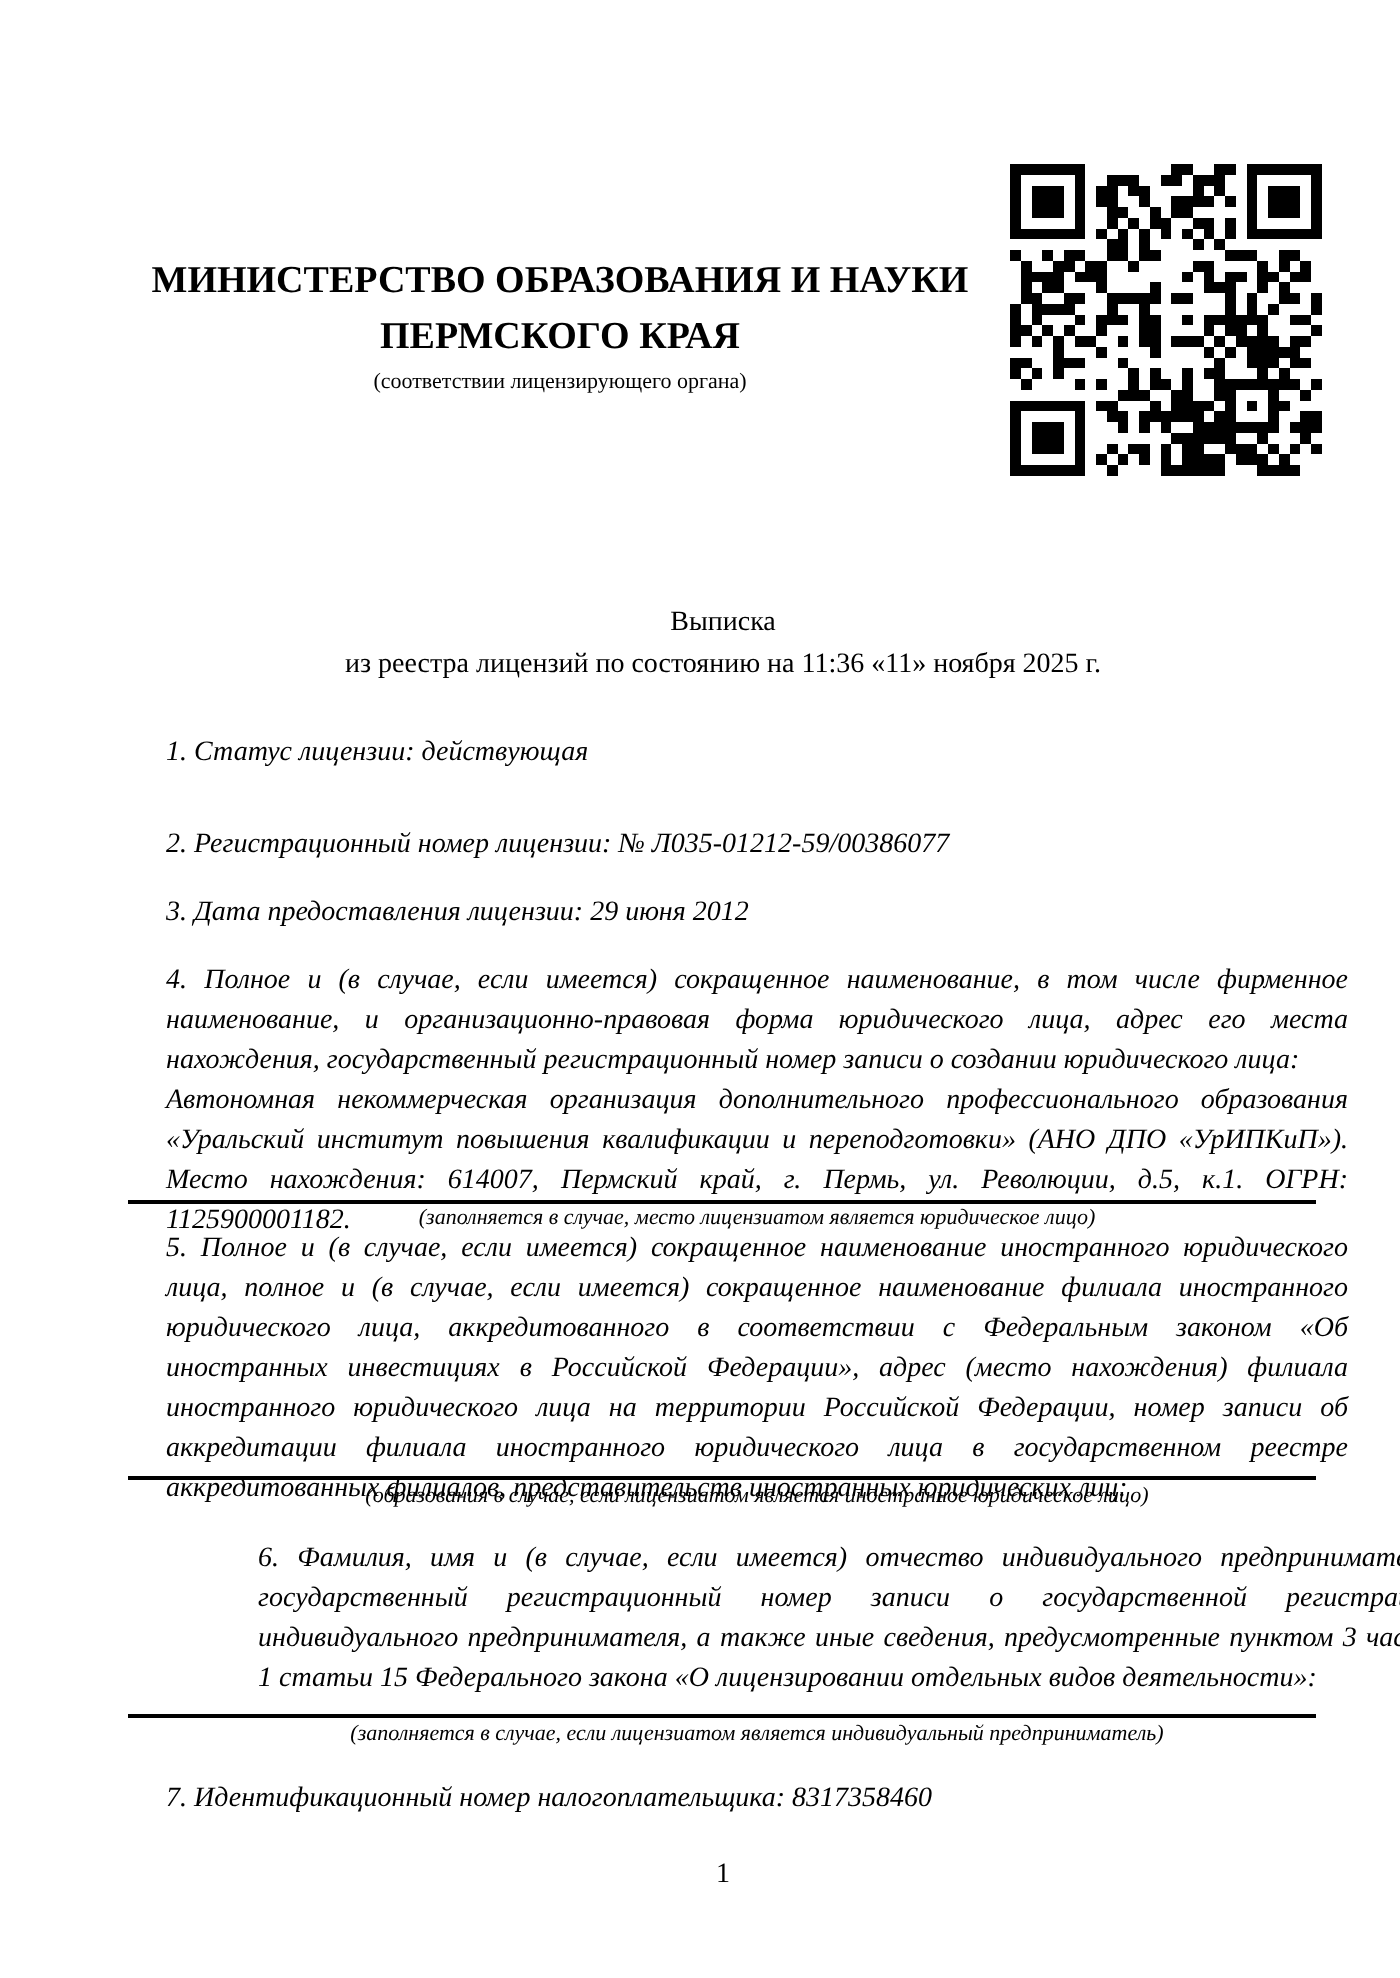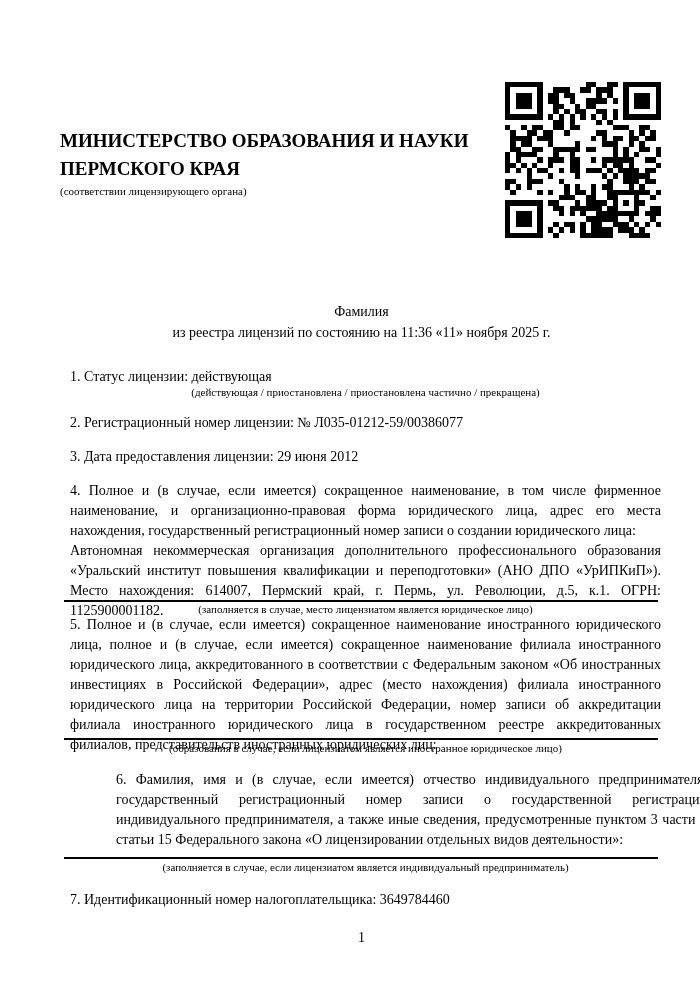--- a/index.html
+++ b/index.html
@@ -9,20 +9,21 @@
     height: 989px;
     background: #ffffff;
     color: #000000;
     font-family: "Liberation Serif", "DejaVu Serif", serif;
     overflow: hidden;
   }
   .abs { position: absolute; }
 
   .ministry-header {
     left: 60px; top: 127px; width: 440px;
+    text-align: center;
     font-weight: bold;
     font-size: 19px;
     line-height: 28px;
     font-family: Liberation Serif, serif;
   }
   .ministry-header .org-caption {
     font-weight: normal;
     font-size: 11px;
     line-height: 14px;
     margin-top: 1px;
@@ -31,21 +32,21 @@
   .qr-box { left: 505px; top: 82px; width: 156px; height: 156px; }
   .qr-box svg { width: 156px; height: 156px; display: block; shape-rendering: crispEdges; }
 
   .doc-title {
     left: 66px; top: 301px; width: 591px;
     text-align: center;
     font-size: 14px;
     line-height: 21px;
   }
 
-  .col { left: 70px; width: 591px; }
+  .col { left: 83px; width: 591px; font-style: italic; }
   .body-line { font-size: 14px; line-height: 20px; white-space: nowrap; }
   .para { font-size: 14px; line-height: 20px; text-align: justify; }
   .para p { margin: 0; }
   .caption {
     font-size: 11px;
     line-height: 13px;
     text-align: center;
   }
   .rule { left: 64px; width: 594px; height: 2px; background: #000000; }
 
@@ -67,26 +68,25 @@
     <div class="org-caption">(соответствии лицензирующего органа)</div>
   </div>
 
   <div class="abs qr-box">
     <svg xmlns="http://www.w3.org/2000/svg" viewBox="0 0 29 29">
       <path fill="#000000" d="M0 0h1v1h-1zM1 0h1v1h-1zM2 0h1v1h-1zM3 0h1v1h-1zM4 0h1v1h-1zM5 0h1v1h-1zM6 0h1v1h-1zM15 0h1v1h-1zM16 0h1v1h-1zM19 0h1v1h-1zM20 0h1v1h-1zM22 0h1v1h-1zM23 0h1v1h-1zM24 0h1v1h-1zM25 0h1v1h-1zM26 0h1v1h-1zM27 0h1v1h-1zM28 0h1v1h-1zM0 1h1v1h-1zM6 1h1v1h-1zM9 1h1v1h-1zM10 1h1v1h-1zM11 1h1v1h-1zM14 1h1v1h-1zM15 1h1v1h-1zM17 1h1v1h-1zM18 1h1v1h-1zM19 1h1v1h-1zM22 1h1v1h-1zM28 1h1v1h-1zM0 2h1v1h-1zM2 2h1v1h-1zM3 2h1v1h-1zM4 2h1v1h-1zM6 2h1v1h-1zM8 2h1v1h-1zM9 2h1v1h-1zM11 2h1v1h-1zM12 2h1v1h-1zM17 2h1v1h-1zM19 2h1v1h-1zM22 2h1v1h-1zM24 2h1v1h-1zM25 2h1v1h-1zM26 2h1v1h-1zM28 2h1v1h-1zM0 3h1v1h-1zM2 3h1v1h-1zM3 3h1v1h-1zM4 3h1v1h-1zM6 3h1v1h-1zM8 3h1v1h-1zM9 3h1v1h-1zM12 3h1v1h-1zM15 3h1v1h-1zM16 3h1v1h-1zM17 3h1v1h-1zM18 3h1v1h-1zM20 3h1v1h-1zM22 3h1v1h-1zM24 3h1v1h-1zM25 3h1v1h-1zM26 3h1v1h-1zM28 3h1v1h-1zM0 4h1v1h-1zM2 4h1v1h-1zM3 4h1v1h-1zM4 4h1v1h-1zM6 4h1v1h-1zM9 4h1v1h-1zM10 4h1v1h-1zM13 4h1v1h-1zM15 4h1v1h-1zM16 4h1v1h-1zM22 4h1v1h-1zM24 4h1v1h-1zM25 4h1v1h-1zM26 4h1v1h-1zM28 4h1v1h-1zM0 5h1v1h-1zM6 5h1v1h-1zM9 5h1v1h-1zM11 5h1v1h-1zM13 5h1v1h-1zM14 5h1v1h-1zM17 5h1v1h-1zM18 5h1v1h-1zM20 5h1v1h-1zM22 5h1v1h-1zM28 5h1v1h-1zM0 6h1v1h-1zM1 6h1v1h-1zM2 6h1v1h-1zM3 6h1v1h-1zM4 6h1v1h-1zM5 6h1v1h-1zM6 6h1v1h-1zM8 6h1v1h-1zM10 6h1v1h-1zM12 6h1v1h-1zM14 6h1v1h-1zM16 6h1v1h-1zM18 6h1v1h-1zM20 6h1v1h-1zM22 6h1v1h-1zM23 6h1v1h-1zM24 6h1v1h-1zM25 6h1v1h-1zM26 6h1v1h-1zM27 6h1v1h-1zM28 6h1v1h-1zM9 7h1v1h-1zM10 7h1v1h-1zM12 7h1v1h-1zM17 7h1v1h-1zM19 7h1v1h-1zM0 8h1v1h-1zM3 8h1v1h-1zM5 8h1v1h-1zM6 8h1v1h-1zM9 8h1v1h-1zM10 8h1v1h-1zM12 8h1v1h-1zM13 8h1v1h-1zM20 8h1v1h-1zM21 8h1v1h-1zM22 8h1v1h-1zM25 8h1v1h-1zM26 8h1v1h-1zM1 9h1v1h-1zM4 9h1v1h-1zM5 9h1v1h-1zM7 9h1v1h-1zM8 9h1v1h-1zM11 9h1v1h-1zM17 9h1v1h-1zM18 9h1v1h-1zM23 9h1v1h-1zM25 9h1v1h-1zM27 9h1v1h-1zM1 10h1v1h-1zM2 10h1v1h-1zM3 10h1v1h-1zM4 10h1v1h-1zM6 10h1v1h-1zM7 10h1v1h-1zM8 10h1v1h-1zM16 10h1v1h-1zM18 10h1v1h-1zM20 10h1v1h-1zM21 10h1v1h-1zM23 10h1v1h-1zM24 10h1v1h-1zM26 10h1v1h-1zM27 10h1v1h-1zM1 11h1v1h-1zM3 11h1v1h-1zM4 11h1v1h-1zM8 11h1v1h-1zM13 11h1v1h-1zM18 11h1v1h-1zM19 11h1v1h-1zM20 11h1v1h-1zM23 11h1v1h-1zM25 11h1v1h-1zM1 12h1v1h-1zM2 12h1v1h-1zM5 12h1v1h-1zM6 12h1v1h-1zM9 12h1v1h-1zM10 12h1v1h-1zM11 12h1v1h-1zM12 12h1v1h-1zM13 12h1v1h-1zM15 12h1v1h-1zM16 12h1v1h-1zM20 12h1v1h-1zM22 12h1v1h-1zM25 12h1v1h-1zM26 12h1v1h-1zM28 12h1v1h-1zM0 13h1v1h-1zM2 13h1v1h-1zM3 13h1v1h-1zM4 13h1v1h-1zM5 13h1v1h-1zM9 13h1v1h-1zM12 13h1v1h-1zM20 13h1v1h-1zM22 13h1v1h-1zM24 13h1v1h-1zM28 13h1v1h-1zM0 14h1v1h-1zM2 14h1v1h-1zM6 14h1v1h-1zM8 14h1v1h-1zM9 14h1v1h-1zM10 14h1v1h-1zM12 14h1v1h-1zM13 14h1v1h-1zM16 14h1v1h-1zM18 14h1v1h-1zM19 14h1v1h-1zM20 14h1v1h-1zM21 14h1v1h-1zM22 14h1v1h-1zM23 14h1v1h-1zM26 14h1v1h-1zM27 14h1v1h-1zM0 15h1v1h-1zM1 15h1v1h-1zM3 15h1v1h-1zM5 15h1v1h-1zM8 15h1v1h-1zM12 15h1v1h-1zM13 15h1v1h-1zM18 15h1v1h-1zM20 15h1v1h-1zM21 15h1v1h-1zM23 15h1v1h-1zM28 15h1v1h-1zM0 16h1v1h-1zM2 16h1v1h-1zM4 16h1v1h-1zM6 16h1v1h-1zM7 16h1v1h-1zM10 16h1v1h-1zM12 16h1v1h-1zM13 16h1v1h-1zM15 16h1v1h-1zM16 16h1v1h-1zM17 16h1v1h-1zM19 16h1v1h-1zM21 16h1v1h-1zM22 16h1v1h-1zM23 16h1v1h-1zM24 16h1v1h-1zM26 16h1v1h-1zM27 16h1v1h-1zM4 17h1v1h-1zM8 17h1v1h-1zM13 17h1v1h-1zM18 17h1v1h-1zM20 17h1v1h-1zM22 17h1v1h-1zM23 17h1v1h-1zM24 17h1v1h-1zM25 17h1v1h-1zM26 17h1v1h-1zM0 18h1v1h-1zM1 18h1v1h-1zM4 18h1v1h-1zM5 18h1v1h-1zM6 18h1v1h-1zM10 18h1v1h-1zM19 18h1v1h-1zM22 18h1v1h-1zM23 18h1v1h-1zM24 18h1v1h-1zM26 18h1v1h-1zM27 18h1v1h-1zM0 19h1v1h-1zM2 19h1v1h-1zM4 19h1v1h-1zM11 19h1v1h-1zM13 19h1v1h-1zM16 19h1v1h-1zM18 19h1v1h-1zM19 19h1v1h-1zM23 19h1v1h-1zM25 19h1v1h-1zM1 20h1v1h-1zM6 20h1v1h-1zM8 20h1v1h-1zM11 20h1v1h-1zM13 20h1v1h-1zM14 20h1v1h-1zM16 20h1v1h-1zM19 20h1v1h-1zM20 20h1v1h-1zM21 20h1v1h-1zM22 20h1v1h-1zM23 20h1v1h-1zM24 20h1v1h-1zM25 20h1v1h-1zM26 20h1v1h-1zM28 20h1v1h-1zM10 21h1v1h-1zM11 21h1v1h-1zM12 21h1v1h-1zM15 21h1v1h-1zM16 21h1v1h-1zM19 21h1v1h-1zM20 21h1v1h-1zM24 21h1v1h-1zM27 21h1v1h-1zM0 22h1v1h-1zM1 22h1v1h-1zM2 22h1v1h-1zM3 22h1v1h-1zM4 22h1v1h-1zM5 22h1v1h-1zM6 22h1v1h-1zM8 22h1v1h-1zM9 22h1v1h-1zM13 22h1v1h-1zM15 22h1v1h-1zM16 22h1v1h-1zM17 22h1v1h-1zM18 22h1v1h-1zM20 22h1v1h-1zM22 22h1v1h-1zM24 22h1v1h-1zM25 22h1v1h-1zM0 23h1v1h-1zM6 23h1v1h-1zM9 23h1v1h-1zM10 23h1v1h-1zM12 23h1v1h-1zM13 23h1v1h-1zM14 23h1v1h-1zM15 23h1v1h-1zM16 23h1v1h-1zM17 23h1v1h-1zM19 23h1v1h-1zM20 23h1v1h-1zM24 23h1v1h-1zM27 23h1v1h-1zM28 23h1v1h-1zM0 24h1v1h-1zM2 24h1v1h-1zM3 24h1v1h-1zM4 24h1v1h-1zM6 24h1v1h-1zM10 24h1v1h-1zM12 24h1v1h-1zM14 24h1v1h-1zM17 24h1v1h-1zM18 24h1v1h-1zM19 24h1v1h-1zM20 24h1v1h-1zM21 24h1v1h-1zM22 24h1v1h-1zM23 24h1v1h-1zM24 24h1v1h-1zM26 24h1v1h-1zM27 24h1v1h-1zM28 24h1v1h-1zM0 25h1v1h-1zM2 25h1v1h-1zM3 25h1v1h-1zM4 25h1v1h-1zM6 25h1v1h-1zM15 25h1v1h-1zM16 25h1v1h-1zM17 25h1v1h-1zM18 25h1v1h-1zM19 25h1v1h-1zM20 25h1v1h-1zM23 25h1v1h-1zM27 25h1v1h-1zM0 26h1v1h-1zM2 26h1v1h-1zM3 26h1v1h-1zM4 26h1v1h-1zM6 26h1v1h-1zM9 26h1v1h-1zM11 26h1v1h-1zM12 26h1v1h-1zM14 26h1v1h-1zM16 26h1v1h-1zM17 26h1v1h-1zM20 26h1v1h-1zM21 26h1v1h-1zM22 26h1v1h-1zM24 26h1v1h-1zM26 26h1v1h-1zM28 26h1v1h-1zM0 27h1v1h-1zM6 27h1v1h-1zM8 27h1v1h-1zM10 27h1v1h-1zM12 27h1v1h-1zM14 27h1v1h-1zM16 27h1v1h-1zM17 27h1v1h-1zM18 27h1v1h-1zM19 27h1v1h-1zM21 27h1v1h-1zM22 27h1v1h-1zM23 27h1v1h-1zM25 27h1v1h-1zM0 28h1v1h-1zM1 28h1v1h-1zM2 28h1v1h-1zM3 28h1v1h-1zM4 28h1v1h-1zM5 28h1v1h-1zM6 28h1v1h-1zM9 28h1v1h-1zM14 28h1v1h-1zM15 28h1v1h-1zM16 28h1v1h-1zM17 28h1v1h-1zM18 28h1v1h-1zM19 28h1v1h-1zM23 28h1v1h-1zM24 28h1v1h-1zM25 28h1v1h-1zM26 28h1v1h-1z"></path>
     </svg>
   </div>
 
   <div class="abs doc-title">
-    <div>Фамилия</div>
+    <div>Выписка</div>
     <div>из реестра лицензий по состоянию на 11:36 «11» ноября 2025 г.</div>
   </div>
 
   <div class="abs col body-line" style="top:367px;">1. Статус лицензии: действующая</div>
-  <div class="abs col caption" style="top:386px;">(действующая / приостановлена / приостановлена частично / прекращена)</div>
 
   <div class="abs col body-line" style="top:413px;">2. Регистрационный номер лицензии: № Л035-01212-59/00386077</div>
 
   <div class="abs col body-line" style="top:447px;">3. Дата предоставления лицензии: 29 июня 2012</div>
 
   <div class="abs col para" style="top:481px;">
     <p>4. Полное и (в случае, если имеется) сокращенное наименование, в том числе фирменное наименование, и организационно-правовая форма юридического лица, адрес его места нахождения, государственный регистрационный номер записи о создании юридического лица:</p>
     <p>Автономная некоммерческая организация дополнительного профессионального образования «Уральский институт повышения квалификации и переподготовки» (АНО ДПО «УрИПКиП»). Место нахождения: 614007, Пермский край, г. Пермь, ул. Революции, д.5, к.1. ОГРН: 1125900001182.</p>
   </div>
   <div class="abs rule" style="top:600px;"></div>
@@ -97,17 +97,17 @@
   </div>
   <div class="abs rule" style="top:738px;"></div>
   <div class="abs col caption" style="top:742px;">(образования в случае, если лицензиатом является иностранное юридическое лицо)</div>
 
   <div class="abs col para" style="top:770px;margin-left:46px;">
     <p>6. Фамилия, имя и (в случае, если имеется) отчество индивидуального предпринимателя, государственный регистрационный номер записи о государственной регистрации индивидуального предпринимателя, а также иные сведения, предусмотренные пунктом 3 части 1 статьи 15 Федерального закона «О лицензировании отдельных видов деятельности»:</p>
   </div>
   <div class="abs rule" style="top:857px;"></div>
   <div class="abs col caption" style="top:861px;">(заполняется в случае, если лицензиатом является индивидуальный предприниматель)</div>
 
-  <div class="abs col body-line" style="top:890px;">7. Идентификационный номер налогоплательщика: 3649784460</div>
+  <div class="abs col body-line" style="top:890px;">7. Идентификационный номер налогоплательщика: 8317358460</div>
 
   <div class="abs page-number">1</div>
 
 </div>
 
 </body></html>

